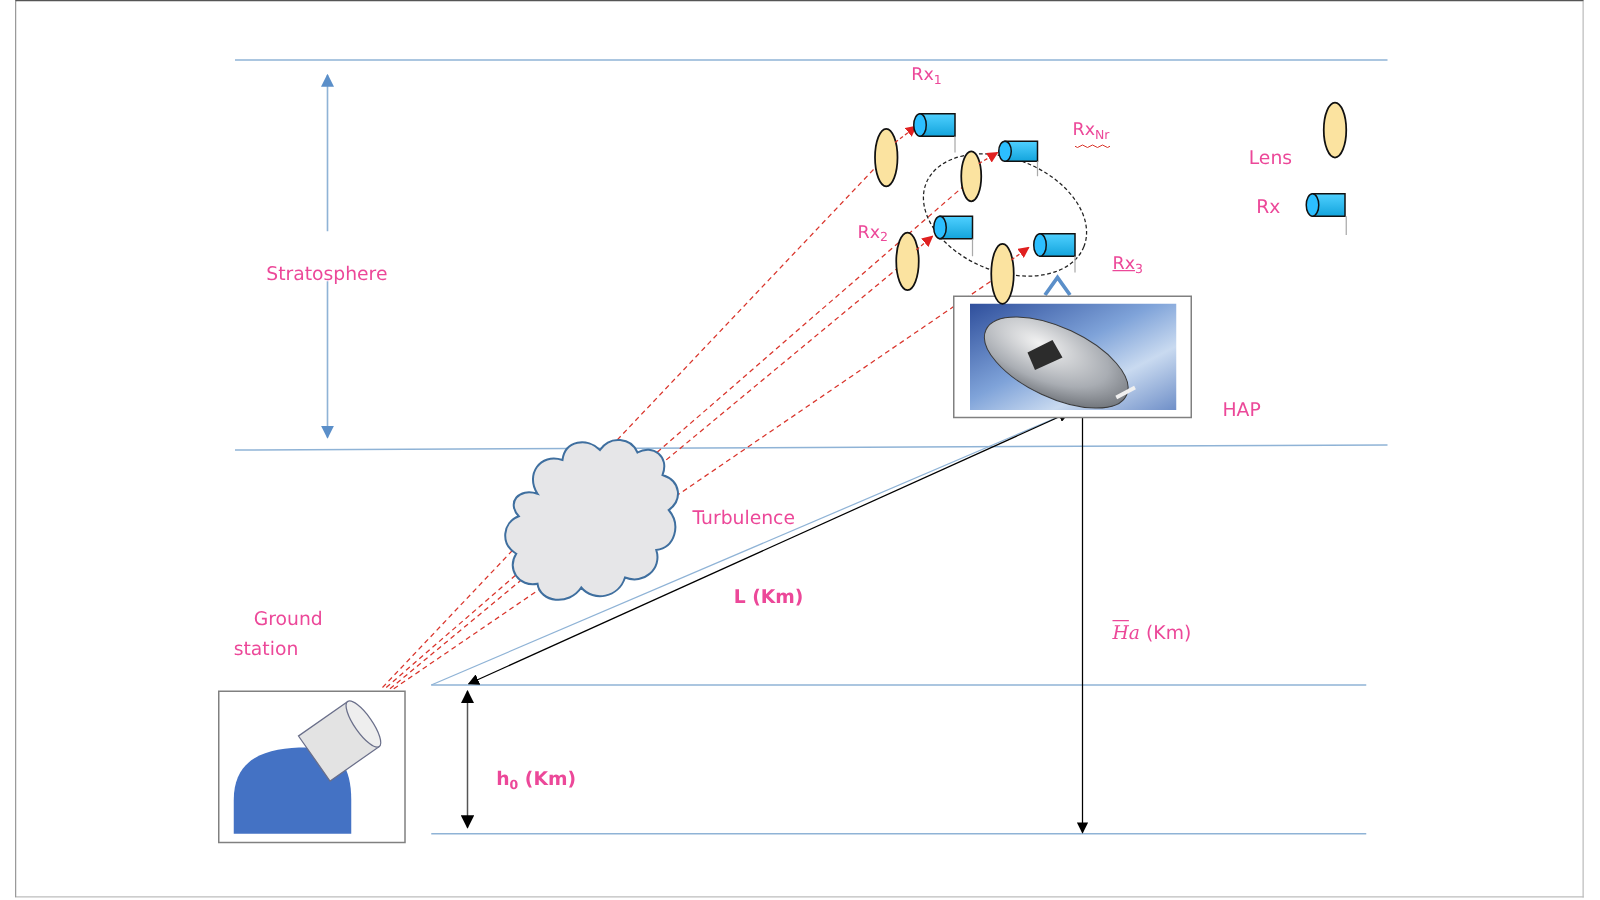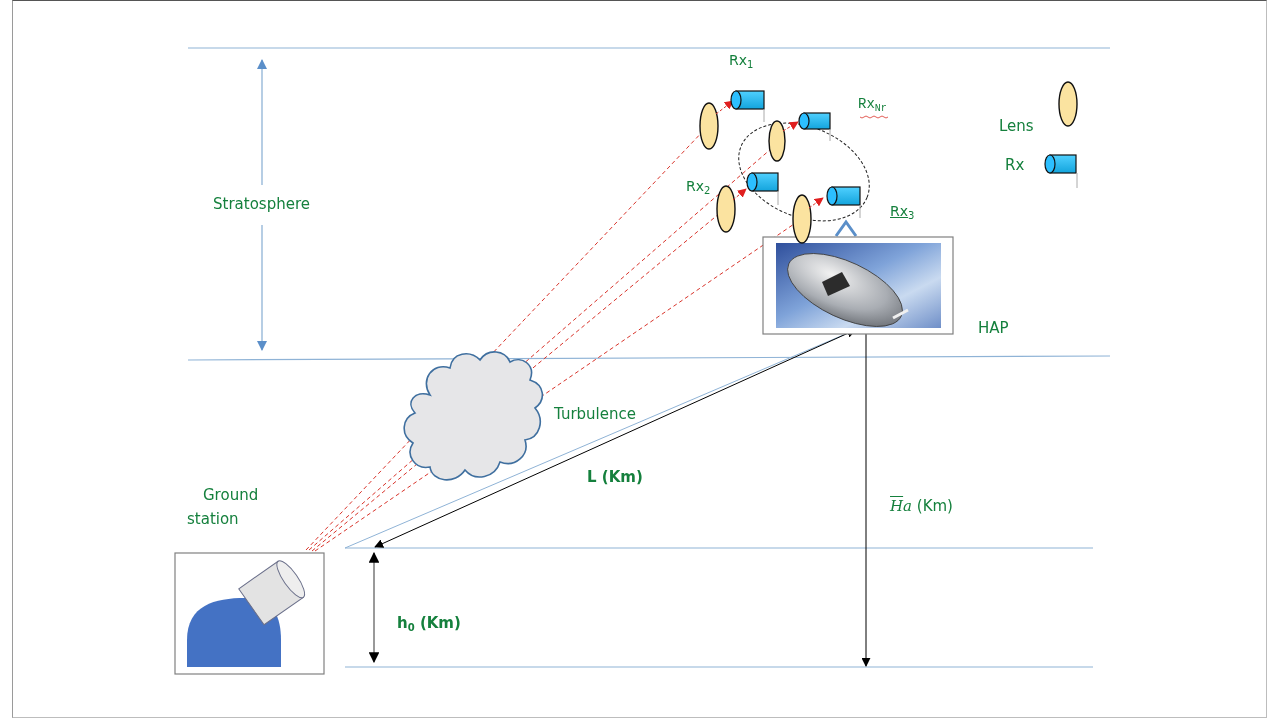--- a/index.html
+++ b/index.html
@@ -2,21 +2,21 @@
 <html><head>
   <meta charset="utf-8">
   <style>
     html, body { margin: 0; padding: 0; background: #ffffff; }
     body { width: 1280px; height: 720px; position: relative; overflow: hidden;
            font-family: "Liberation Sans", sans-serif; }
     .frame { position: absolute; left: 12px; top: 0; width: 1255px; height: 718px;
              border-left: 1px solid #9a9a9a; border-top: 1px solid #555; border-right: 1px solid #bdbdbd; border-bottom: 1px solid #bdbdbd;
              box-sizing: border-box; }
     svg#diagram { position: absolute; left: 0; top: 0; }
-    .lbl { position: absolute; font-family: "DejaVu Sans", sans-serif; font-size: 15px; color: #15803d; white-space: nowrap; }
+    .lbl { position: absolute; font-family: "DejaVu Sans", sans-serif; font-size: 15px; color: #ec4899; white-space: nowrap; }
     .lbl sub { font-size: 10px; vertical-align: -3px; }
     .ha { font-family: "DejaVu Serif", serif; font-style: italic; }
     .overline { text-decoration: overline; }
   </style>
 </head>
 <body>
 
 <div class="frame"></div>
 
 <svg id="diagram" width="1280" height="720" viewBox="0 0 1280 720">
@@ -133,30 +133,30 @@
     <g>
       <rect x="1050" y="155" width="26" height="18" fill="url(#rxGrad)" stroke="#111" stroke-width="1.2"></rect>
       <ellipse cx="1050" cy="164" rx="5" ry="9" fill="#2cbfff" stroke="#111" stroke-width="1.2"></ellipse>
       <line x1="1077" y1="173" x2="1077" y2="188" stroke="#aaa" stroke-width="1"></line>
     </g>
   </g>
 
   <path d="M860,117 q2,2 4,0 q2,-2 4,0 q2,2 4,0 q2,-2 4,0 q2,2 4,0 q2,-2 4,0 q2,2 4,0" fill="none" stroke="#d9342b" stroke-width="0.8"></path>
 </svg>
 
-<div class="lbl" style="left:213px; top:195px;">Stratosphere</div>
+<div class="lbl" style="left:213px; top:210px;">Stratosphere</div>
 <div class="lbl" style="left:554px; top:405px;">Turbulence</div>
 <div class="lbl" style="left:587px; top:468px;font-weight:bold;">L (Km)</div>
 <div class="lbl" style="left:187px; top:486px;margin-left:16px;">Ground</div>
 <div class="lbl" style="left:187px; top:510px;">station</div>
 <div class="lbl" style="left:978px; top:279px;margin-top:40px;">HAP</div>
 
 <div class="lbl" style="left:397px; top:614px;font-weight:bold;"><span>h</span><sub>0</sub><span> (Km)</span></div>
 
 <div class="lbl" style="left:890px; top:497px;"><span class="ha overline">H</span><span class="ha">a</span><span> (Km)</span></div>
 
 <div class="lbl" style="left:729px; top:52px; font-size:14px;"><span>Rx</span><sub>1</sub></div>
-<div class="lbl" style="left:858px; top:96px; font-size:14px;font-family:Liberation Mono, monospace;"><span>Rx</span><sub>Nr</sub></div>
+<div class="lbl" style="left:858px; top:96px; font-size:14px;"><span>Rx</span><sub>Nr</sub></div>
 <div class="lbl" style="left:686px; top:178px; font-size:14px;"><span>Rx</span><sub>2</sub></div>
 <div class="lbl" style="left:890px; top:203px; font-size:14px;text-decoration:underline;"><span>Rx</span><sub>3</sub></div>
 
 <div class="lbl" style="left:999px; top:117px;">Lens</div>
 <div class="lbl" style="left:1005px; top:156px;">Rx</div>
 
 </body></html>

